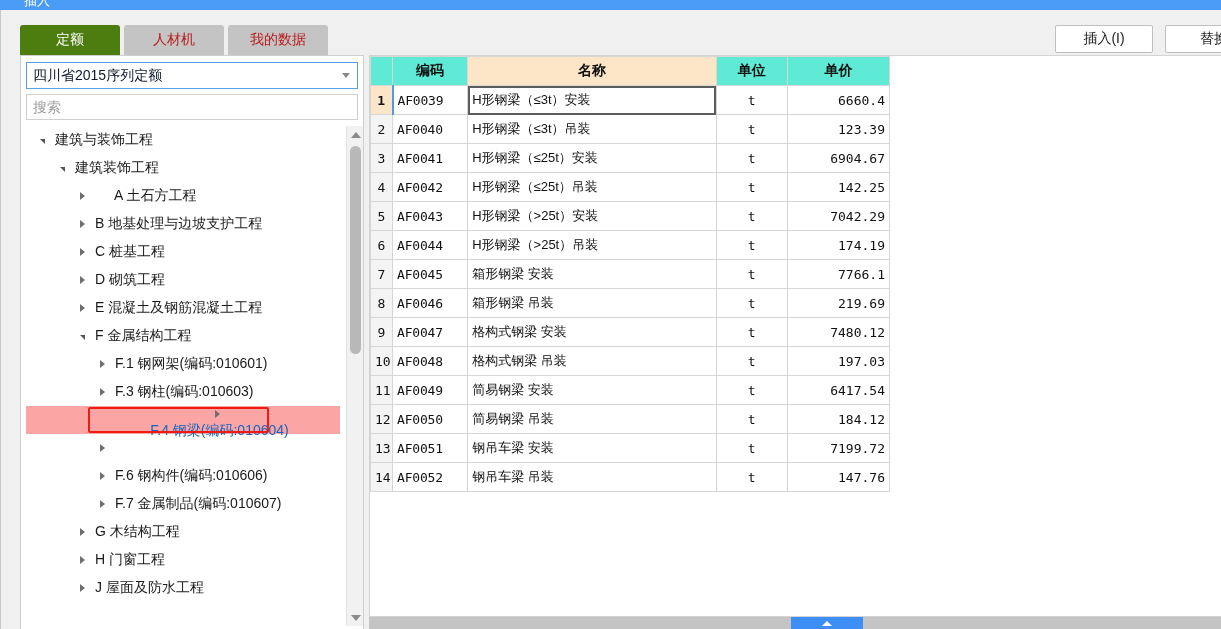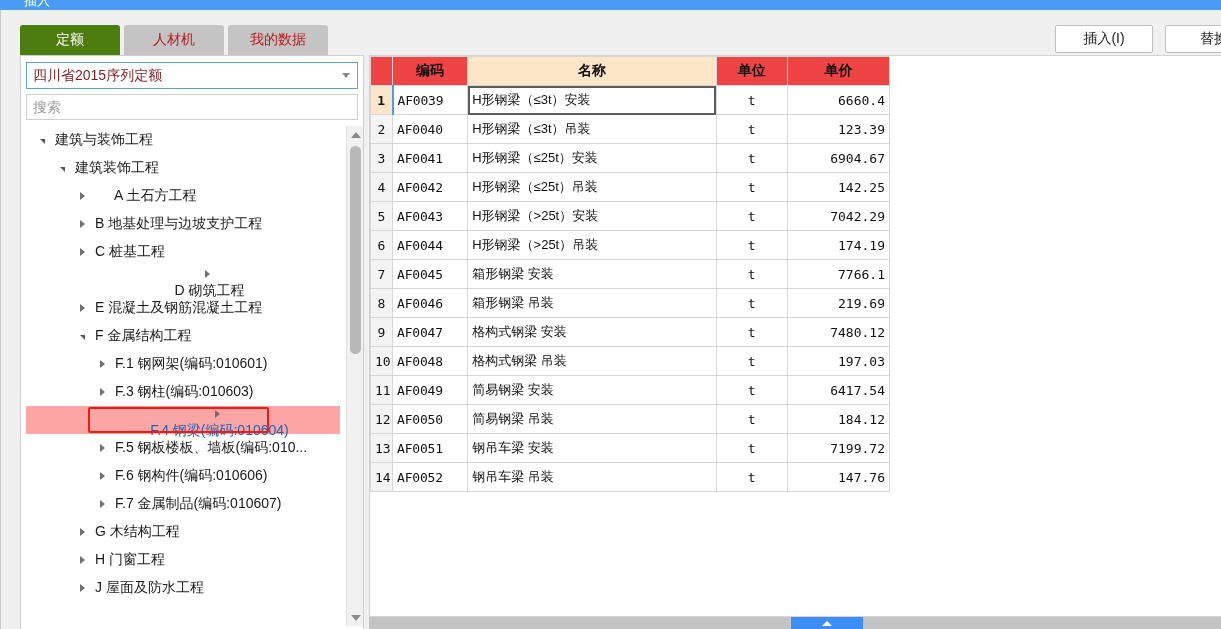--- a/index.html
+++ b/index.html
@@ -50,21 +50,21 @@
     background: #ffffff;
     border: 1px solid #cfcfcf; border-bottom: none;
   }
 
   .combo {
     position: absolute; left: 5px; top: 6px; width: 332px; height: 27px;
     background: #ffffff; border: 1px solid #5aa0e8;
     display: flex; align-items: center;
   }
   .combo-text {
-    flex: 1; padding-left: 6px; font-size: 14px; color: #7f1d1d;
+    flex: 1; padding-left: 6px; font-size: 14px; color: #0f172a;
     white-space: nowrap; overflow: hidden;
   }
   .combo-arrow {
     width: 22px; display: flex; align-items: center; justify-content: center;
   }
   .combo-arrow i {
     display: block; width: 0; height: 0;
     border-left: 4px solid transparent; border-right: 4px solid transparent;
     border-top: 5px solid #8a8a8a;
   }
@@ -151,21 +151,21 @@
   table.grid {
     border-collapse: collapse; table-layout: fixed; width: 520px;
   }
   table.grid th, table.grid td {
     border: 1px solid #d6d6d6;
     font-size: 13px; color: #111;
     height: 29px; padding: 0 4px;
     overflow: hidden; white-space: nowrap;
   }
   table.grid th {
-    background: #ef4444; font-weight: bold; text-align: center; font-size: 14px;
+    background: #5eead4; font-weight: bold; text-align: center; font-size: 14px;
   }
   table.grid th.th-name { background: #fde5c8; }
   th.col-idx  { width: 22px; }
   th.col-code { width: 75px; }
   th.col-name { width: 248px; }
   th.col-unit { width: 71px; }
   th.col-price{ width: 102px; }
 
   td.c-idx {
     background: #f4f4f4; text-align: center; font-size: 12px;
@@ -281,21 +281,21 @@
                 <i></i>
               </span>
               <span class="node-label">B 地基处理与边坡支护工程</span>
             </div>
             <div class="tree-node" style="padding-left: 48px;">
               <span class="twisty collapsed">
                 <i></i>
               </span>
               <span class="node-label">C 桩基工程</span>
             </div>
-            <div class="tree-node" style="padding-left: 48px; flex-direction: column;">
+            <div class="tree-node" style="padding-left: 48px;">
               <span class="twisty collapsed">
                 <i></i>
               </span>
               <span class="node-label">D 砌筑工程</span>
             </div>
             <div class="tree-node" style="padding-left: 48px;">
               <span class="twisty collapsed">
                 <i></i>
               </span>
               <span class="node-label">E 混凝土及钢筋混凝土工程</span>
@@ -322,21 +322,20 @@
               <span class="twisty collapsed">
                 <i></i>
               </span>
               <span class="node-label">F.4 钢梁(编码:010604)</span>
               <span class="hi-box" style="left: 62px; top: 1px; height: 26px; width: 181px; border-color: rgb(238, 27, 17);"></span>
             </div>
             <div class="tree-node" style="padding-left: 68px;">
               <span class="twisty collapsed">
                 <i></i>
               </span>
-              <span class="node-label">F.5 钢板楼板、墙板(编码:010...</span>
             </div>
             <div class="tree-node" style="padding-left: 68px;">
               <span class="twisty collapsed">
                 <i></i>
               </span>
               <span class="node-label">F.6 钢构件(编码:010606)</span>
             </div>
             <div class="tree-node" style="padding-left: 68px;">
               <span class="twisty collapsed">
                 <i></i>

